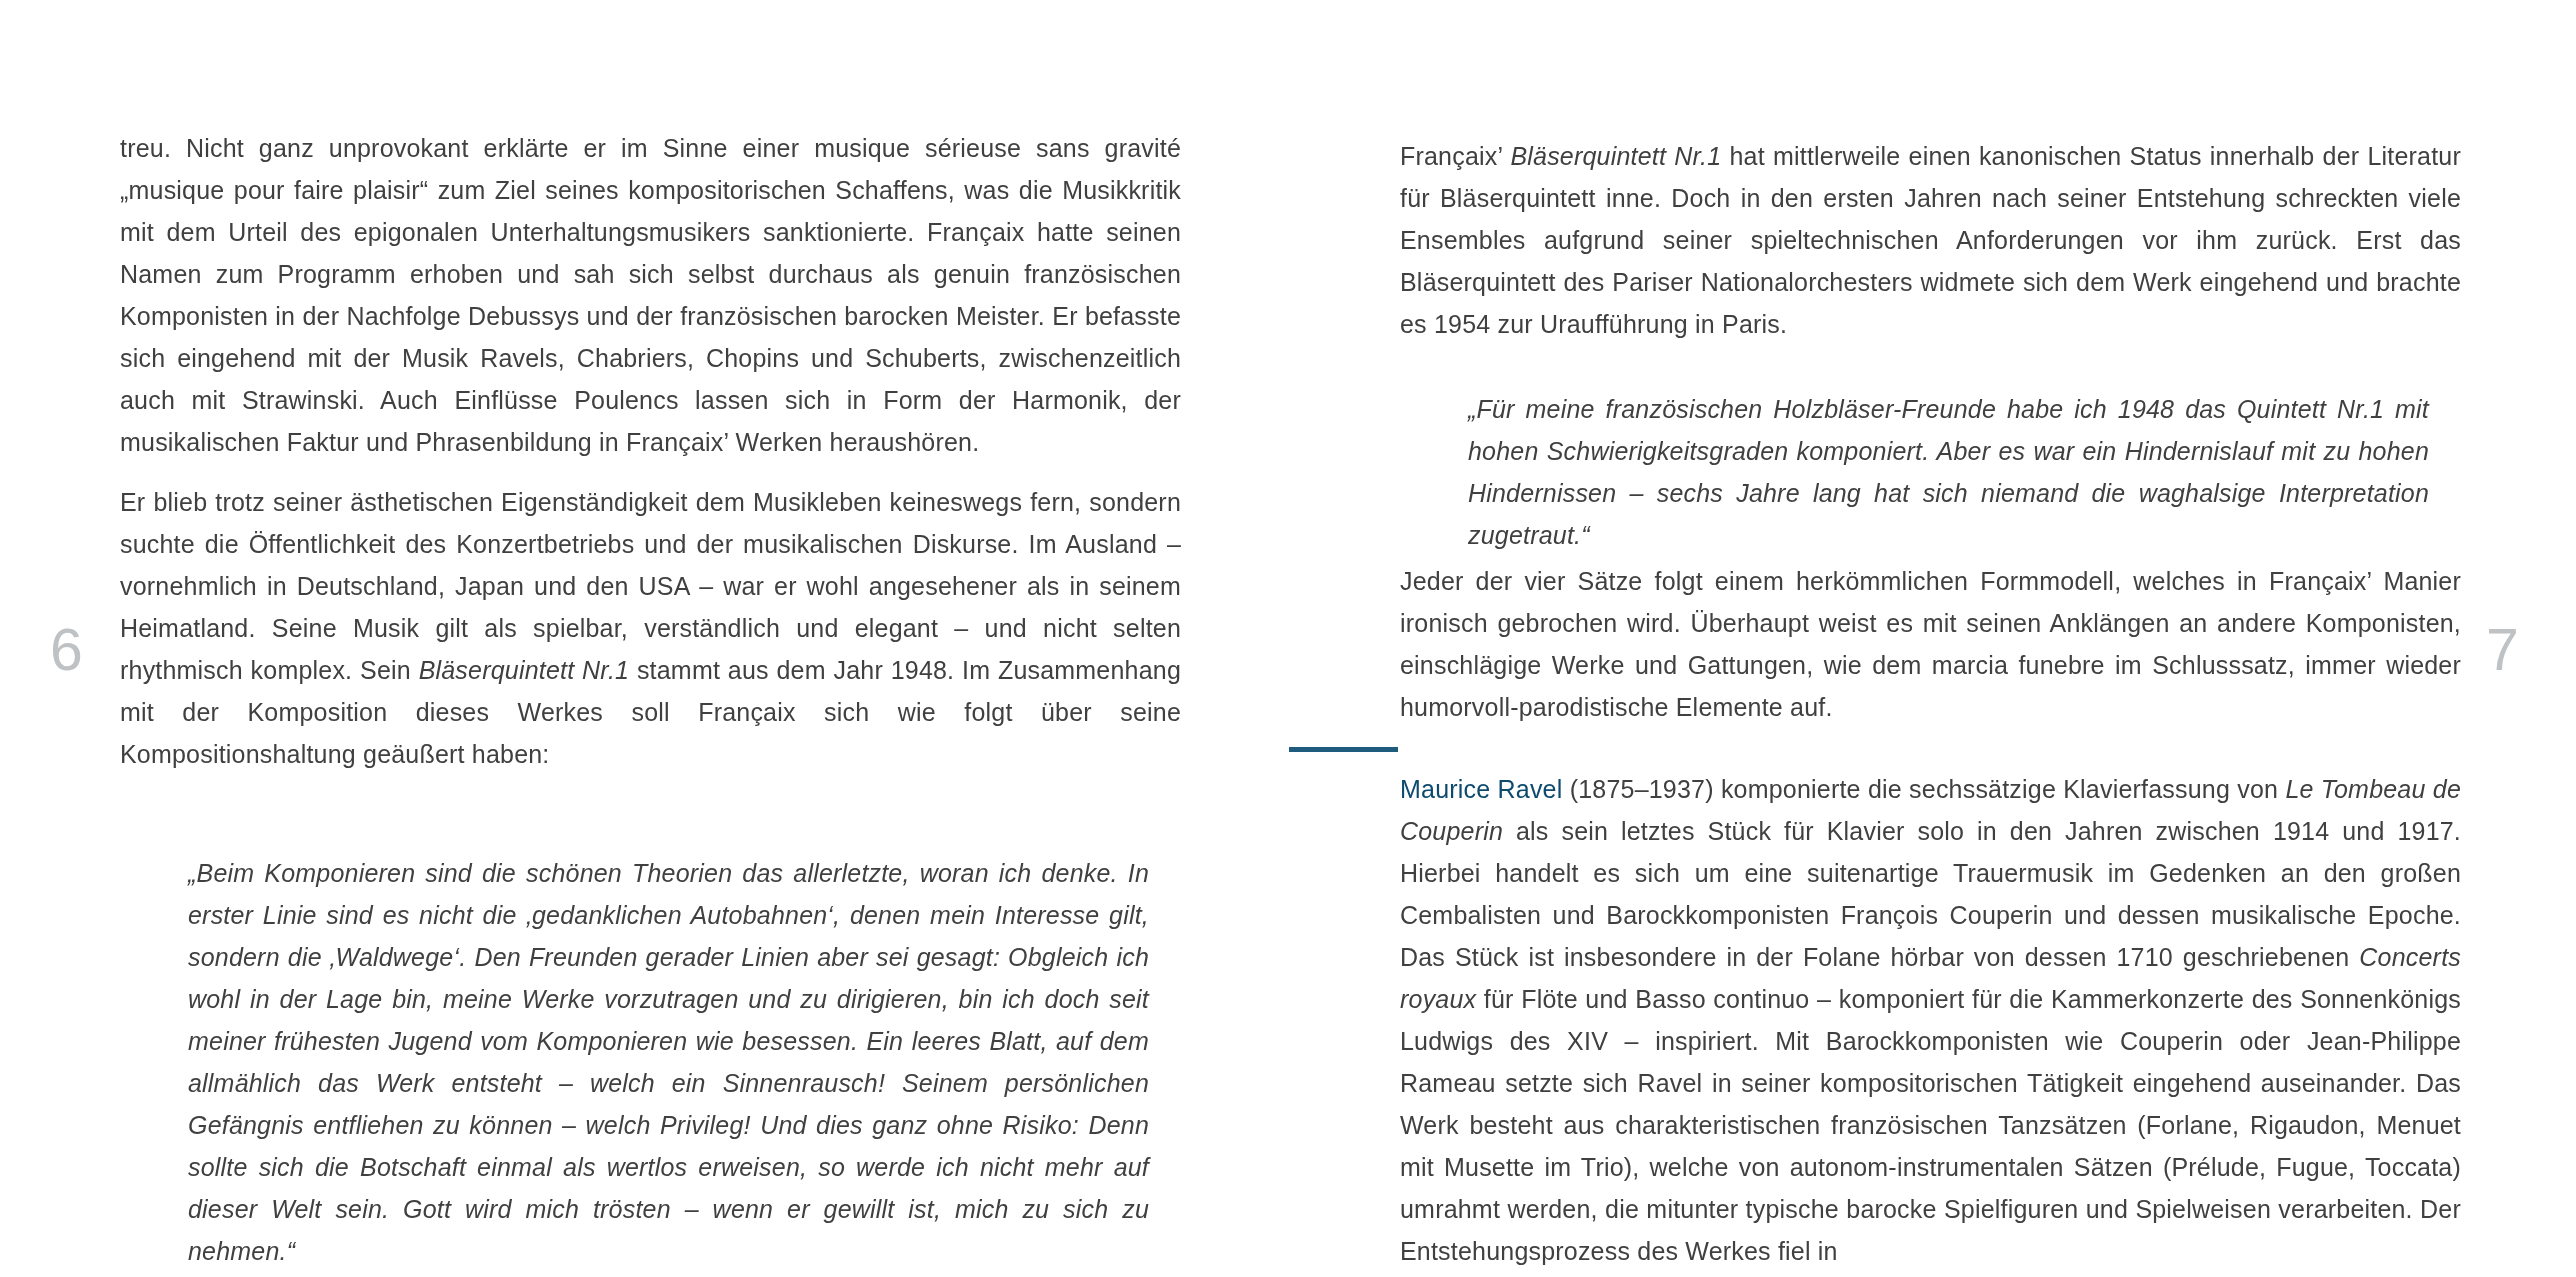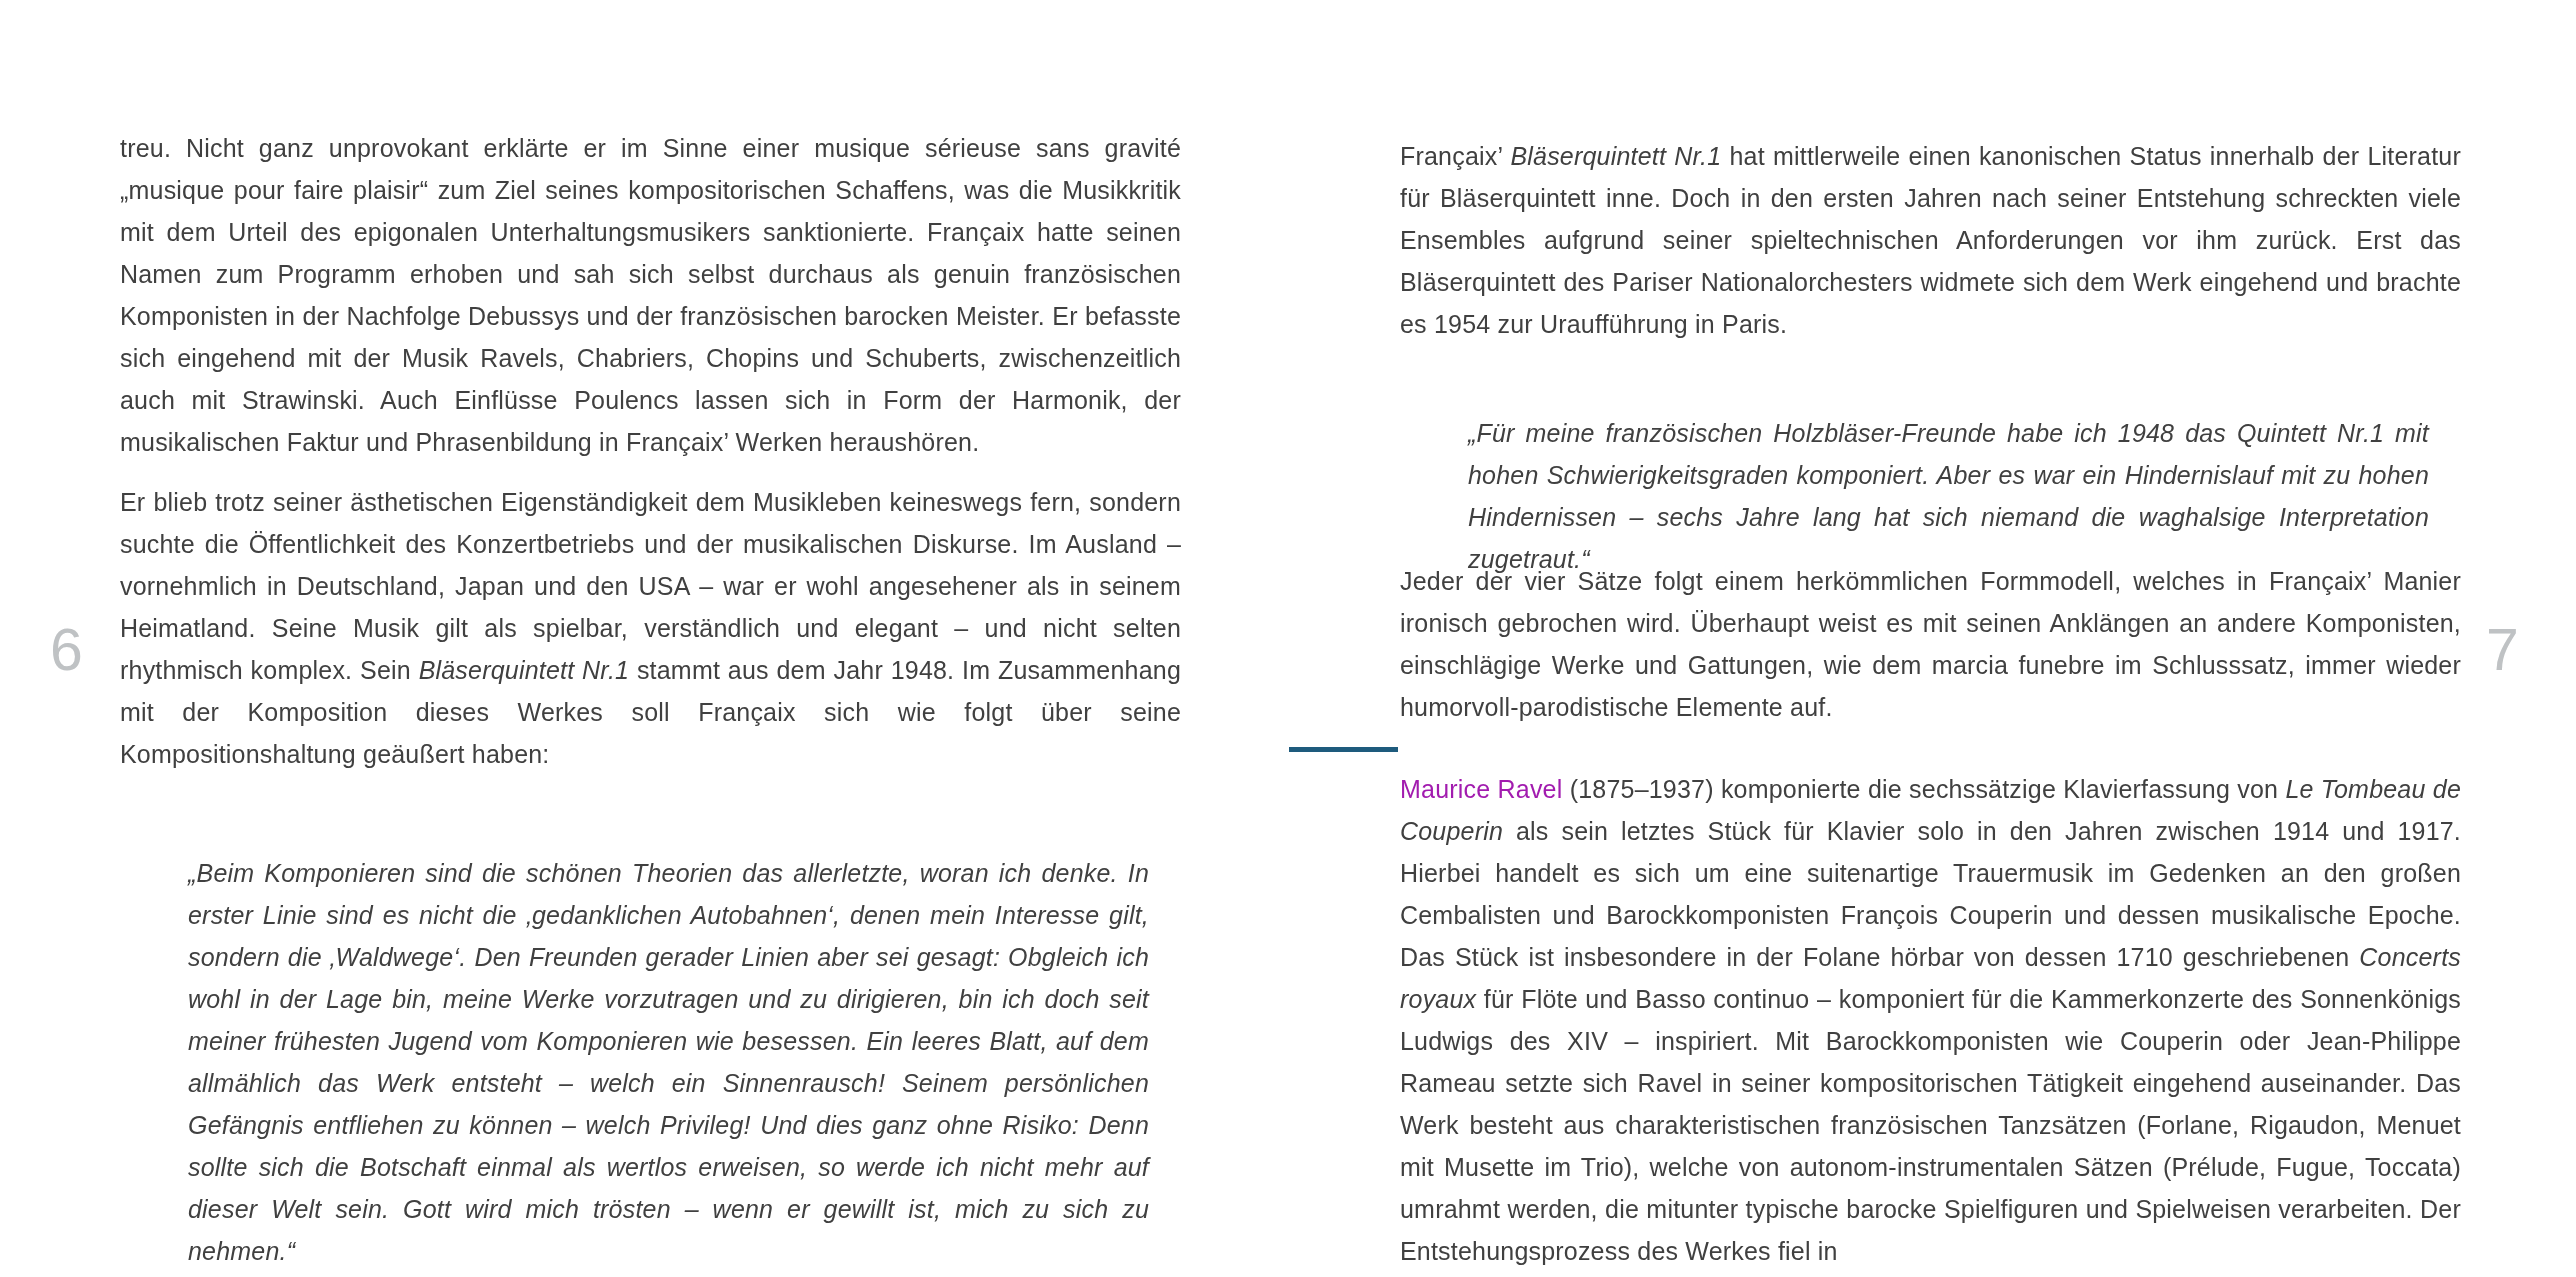--- a/index.html
+++ b/index.html
@@ -34,21 +34,21 @@
     letter-spacing: 0.2px;
   }
   .quote-block {
     box-sizing: border-box;
     padding-left: 68px;
     padding-right: 32px;
     font-style: italic;
   }
   .italic { font-style: italic; }
   .accent-text {
-    color: #a21caf;
+    color: #0c4a6e;
   }
   .page-number {
     position: absolute;
     top: 618px;
     color: #bfc2c4;
     font-size: 59px;
     font-weight: 300;
     line-height: 65px;
   }
   #page-number-left  { left: 50px; }
@@ -62,21 +62,21 @@
     height: 4.5px;
     background: #1e5b7d;
   }
 
   
   #left-p1    { top: 102px; }
   #left-p2    { top: 456px; }
   #left-quote { top: 816px; margin-top: 36px; }
 
   #right-p1    { top: 102px; }
-  #right-quote { top: 379px; font-style: italic; }
+  #right-quote { top: 355px; font-style: italic; }
   #right-p2    { top: 527px; }
   #right-p3    { top: 735px; }
 </style>
 </head>
 <body>
 
 <div class="page-number" id="page-number-left">6</div>
 
 <div class="page-number" id="page-number-right">7</div>
 

